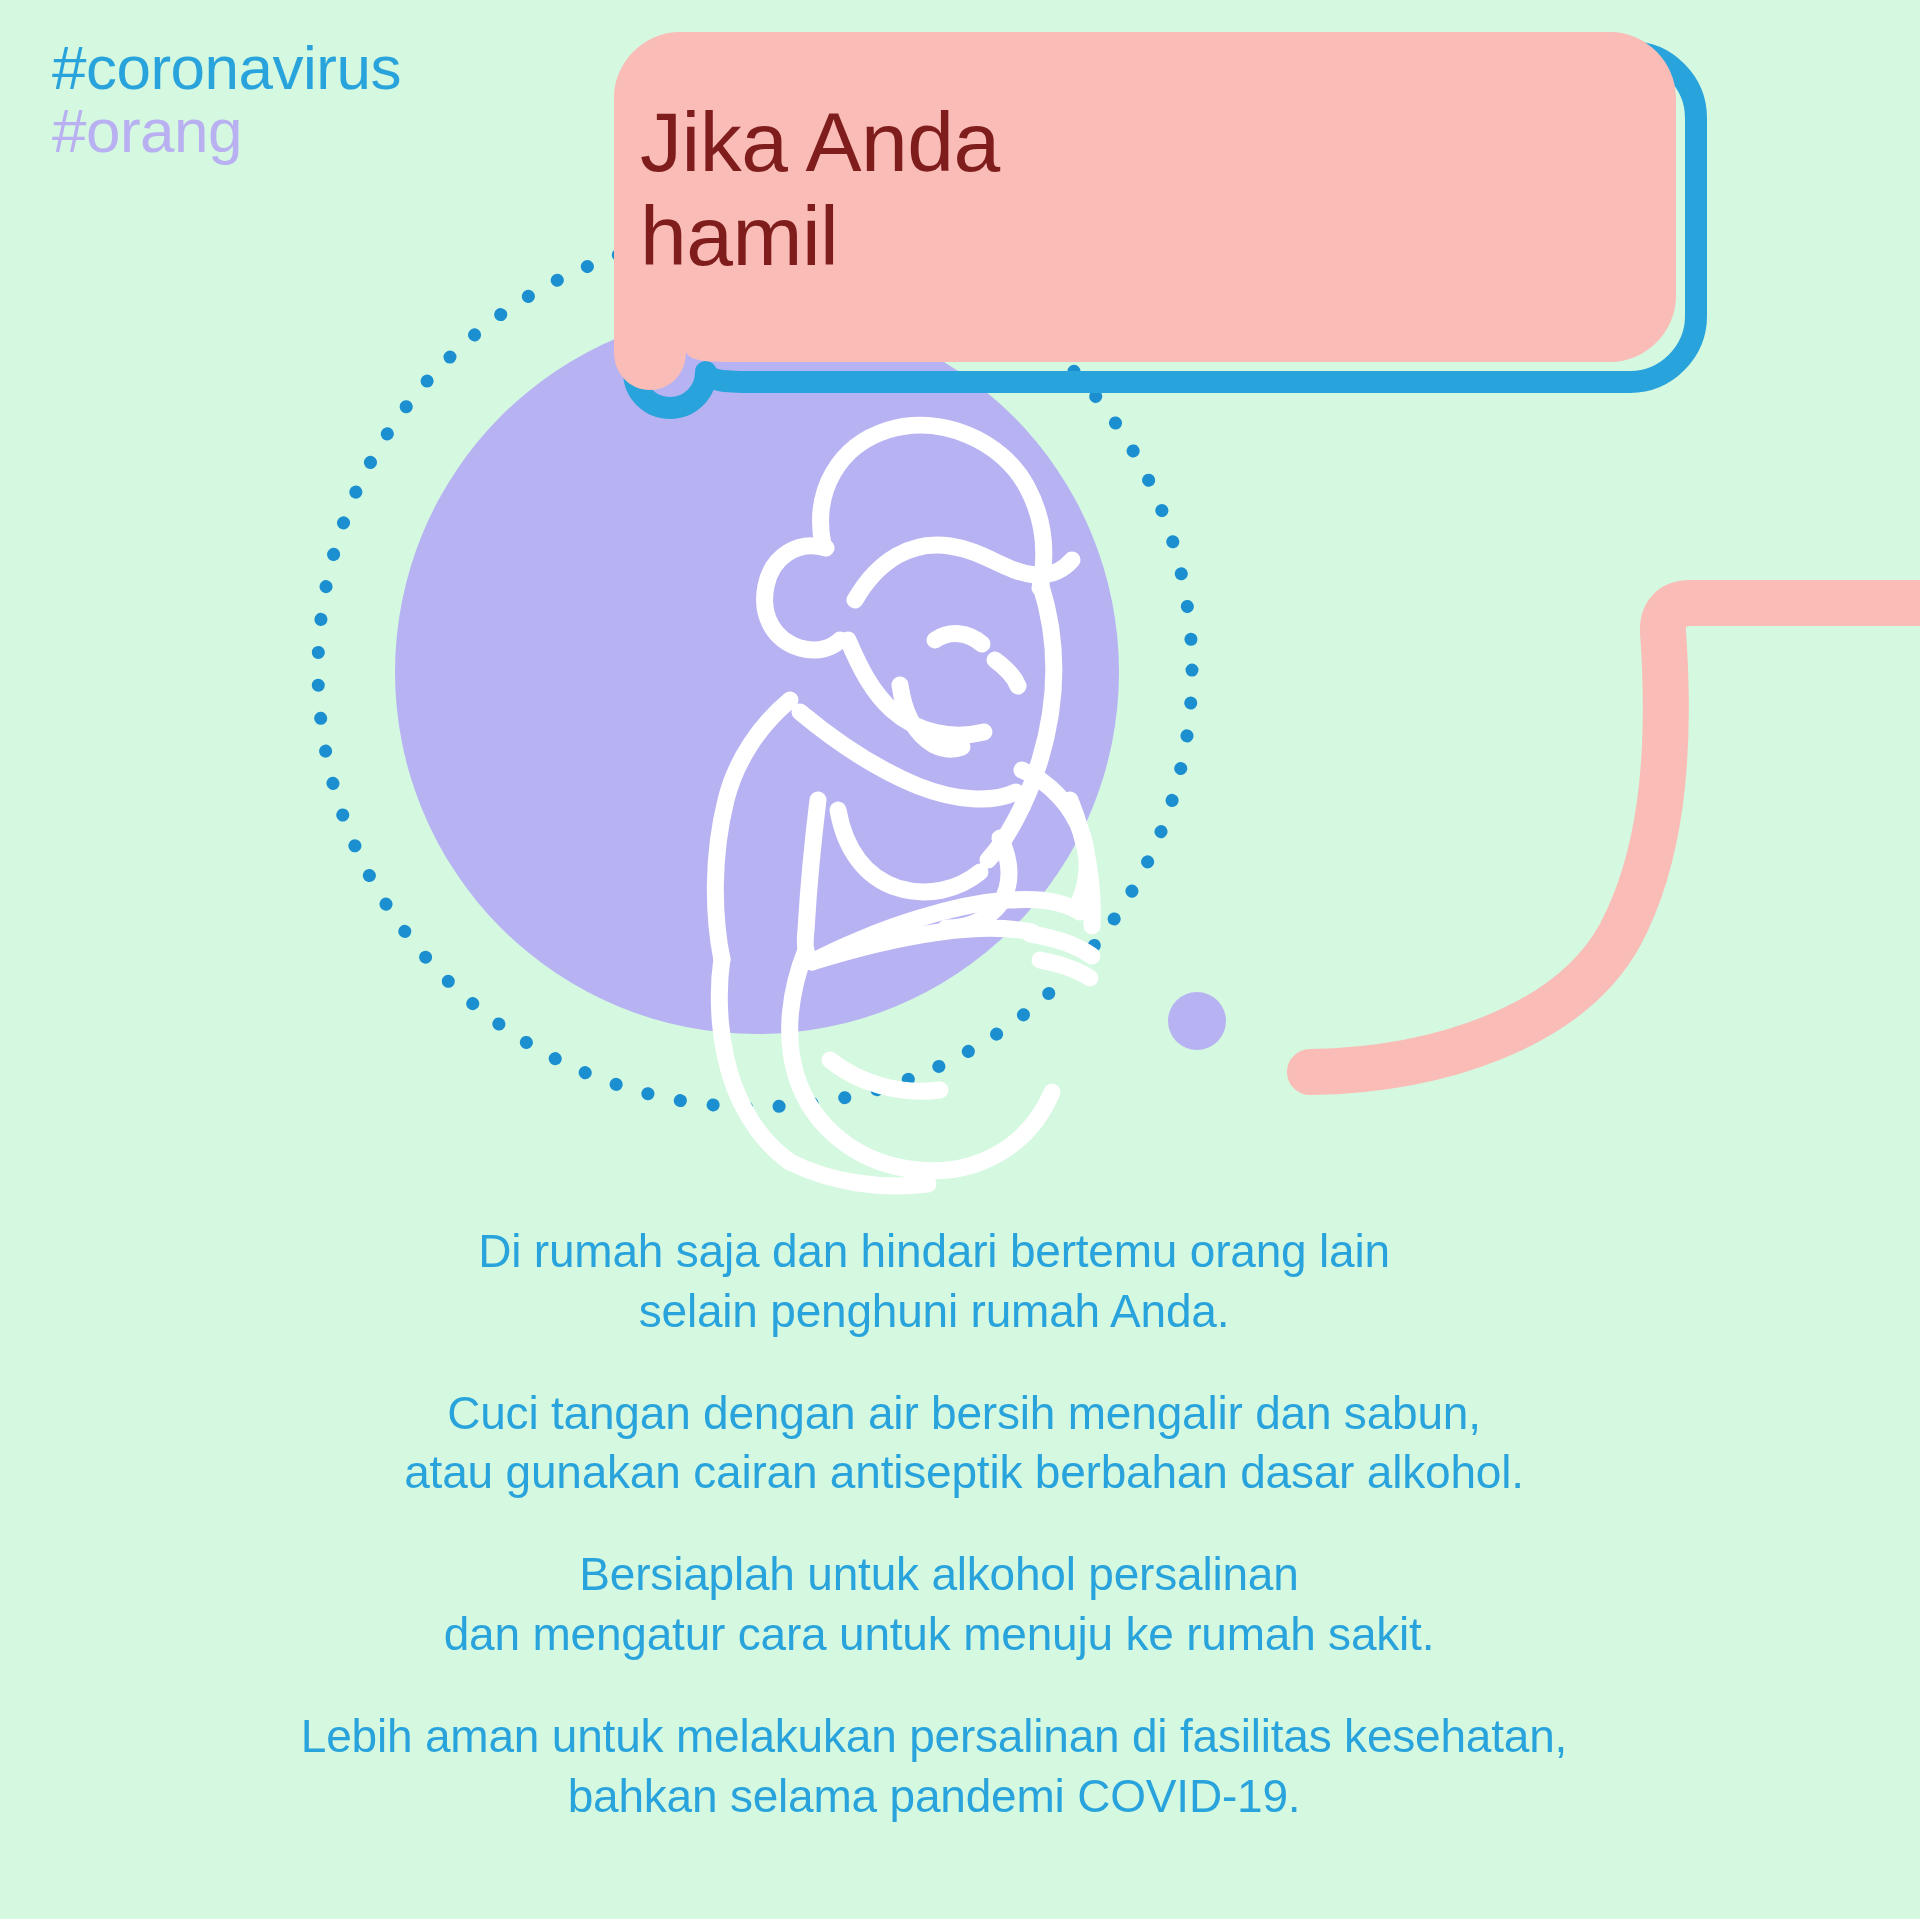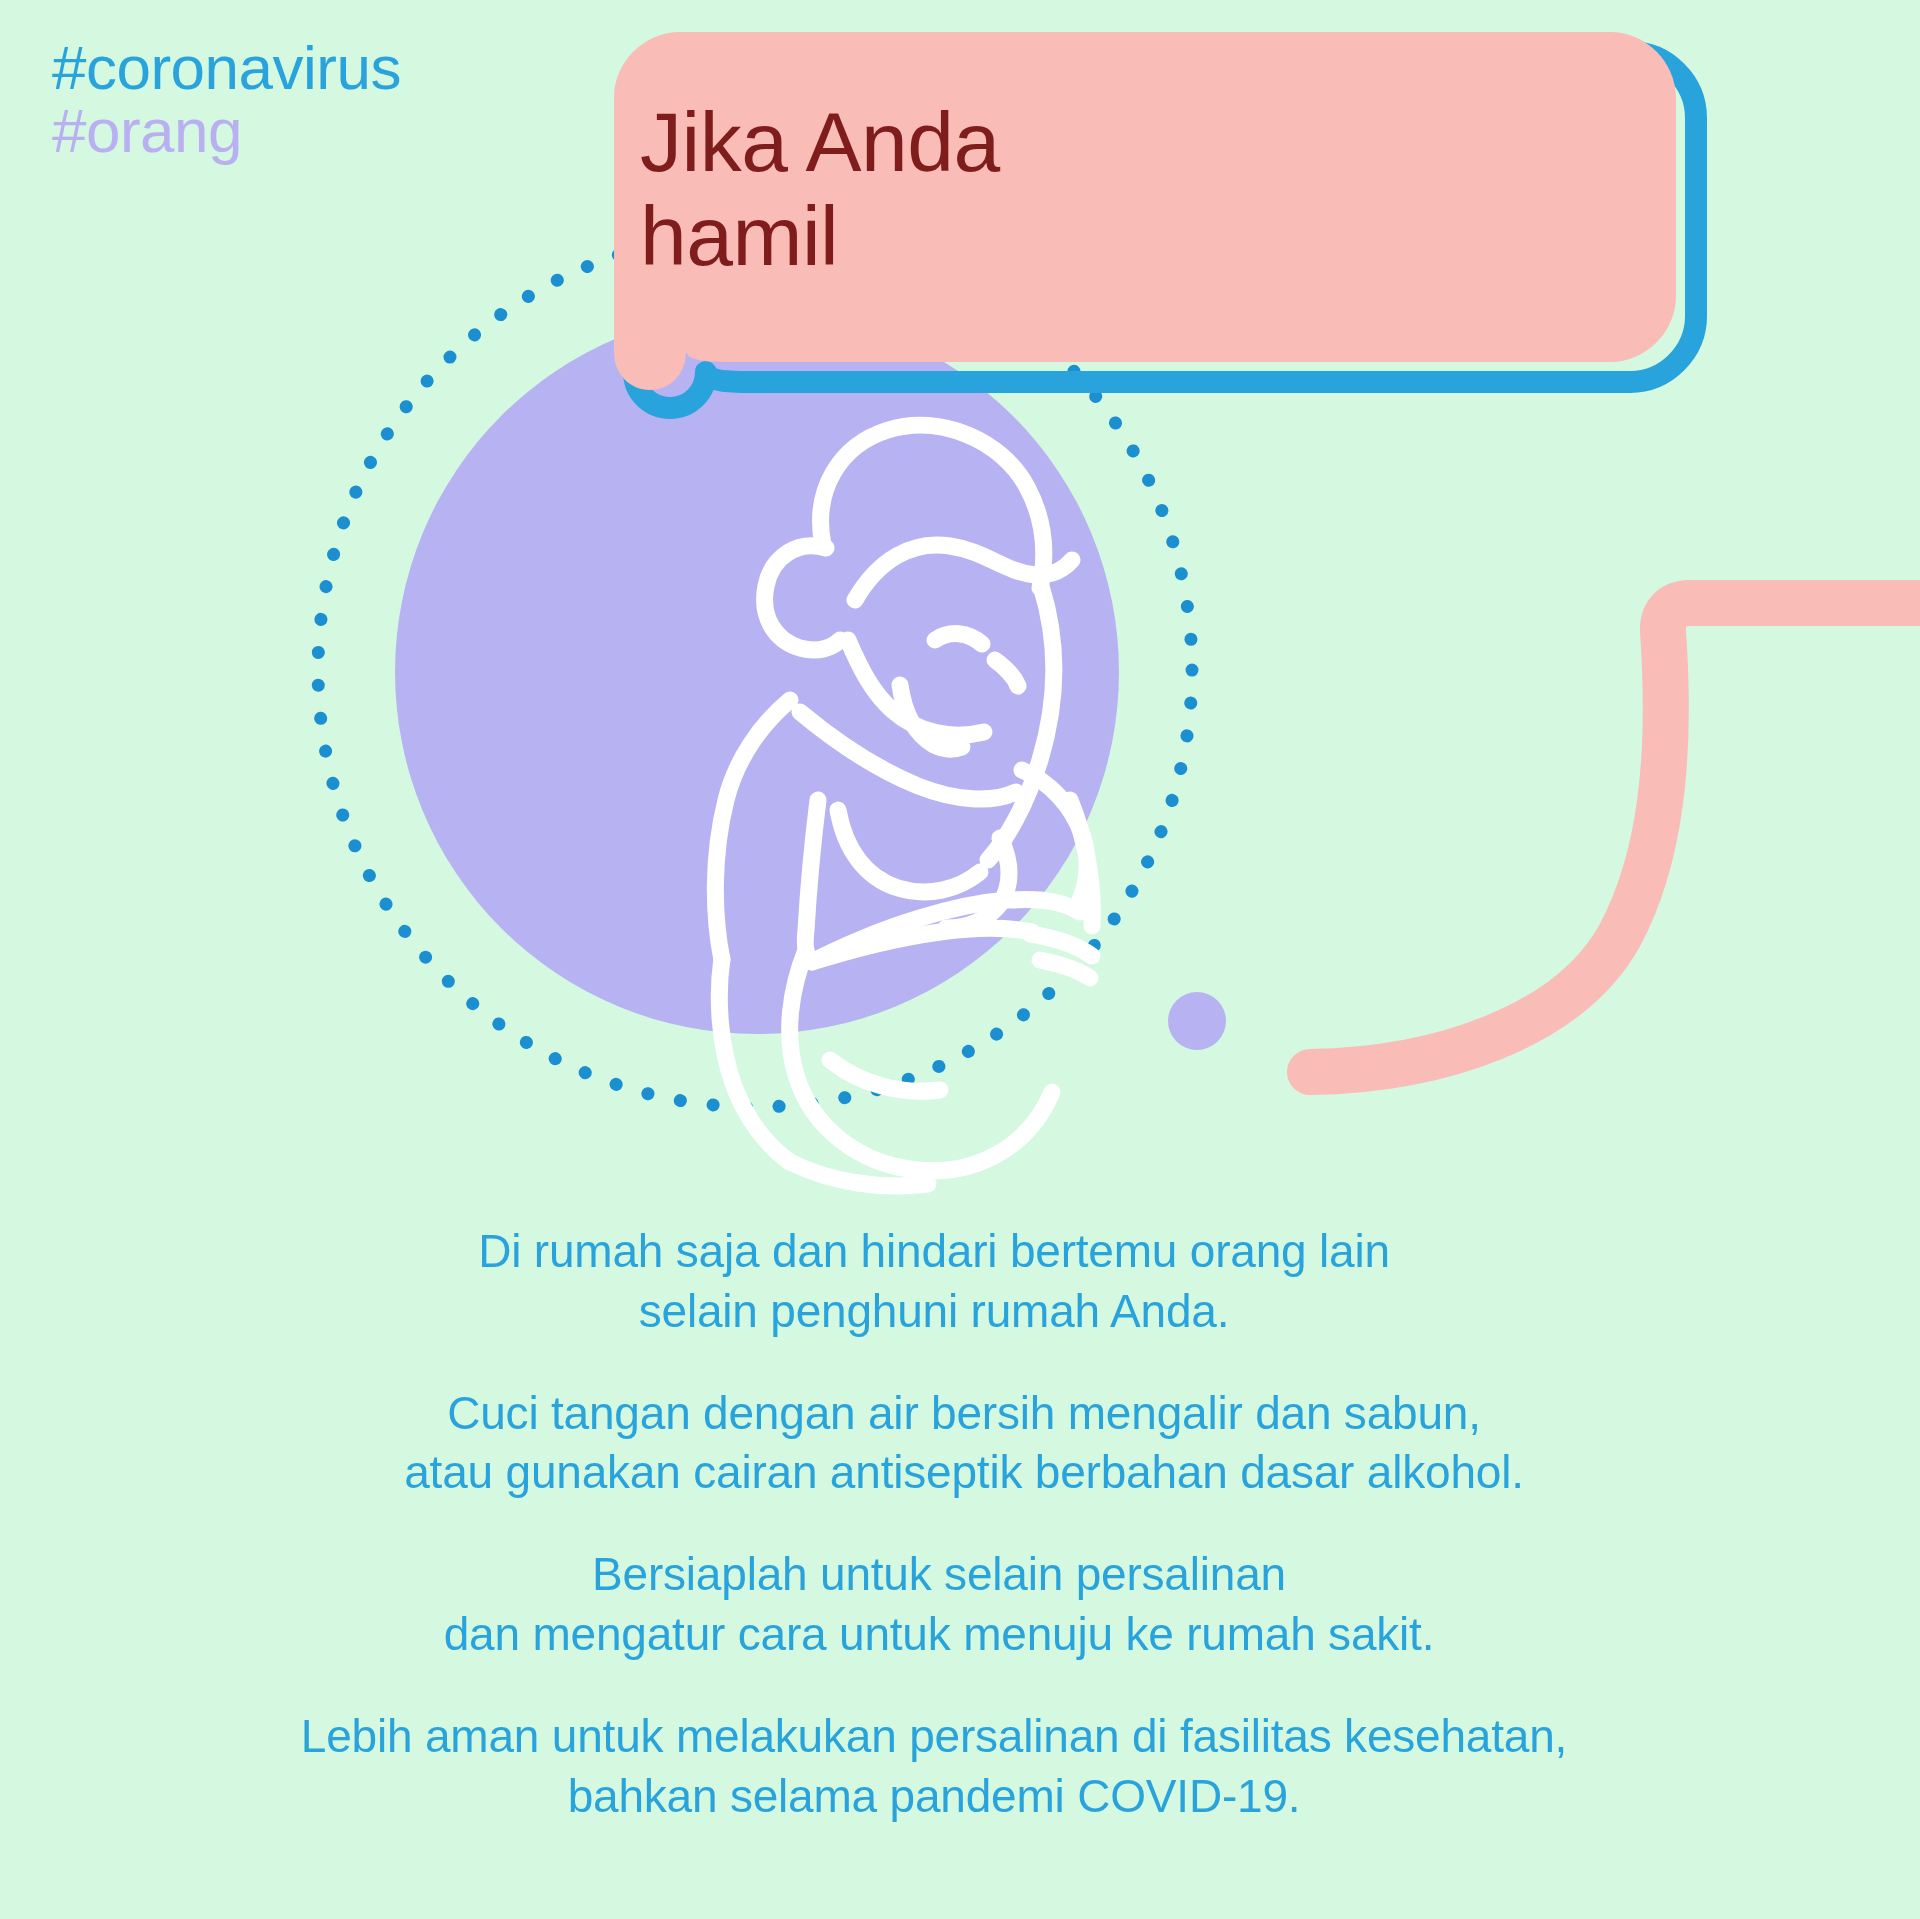--- a/index.html
+++ b/index.html
@@ -167,19 +167,19 @@
   </div>
 
   <div class="bubble-text">Jika Anda
 hamil</div>
 
   <div class="body-copy">
     <p class="para p1">Di rumah saja dan hindari bertemu orang lain
 selain penghuni rumah Anda.</p>
     <p class="para p2">Cuci tangan dengan air bersih mengalir dan sabun,
 atau gunakan cairan antiseptik berbahan dasar alkohol.</p>
-    <p class="para p3">Bersiaplah untuk selain persalinan
+    <p class="para p3">Bersiaplah untuk alkohol persalinan
 dan mengatur cara untuk menuju ke rumah sakit.</p>
     <p class="para p4">Lebih aman untuk melakukan persalinan di fasilitas kesehatan,
 bahkan selama pandemi COVID-19.</p>
   </div>
 
 </div>
 
 </body></html>

